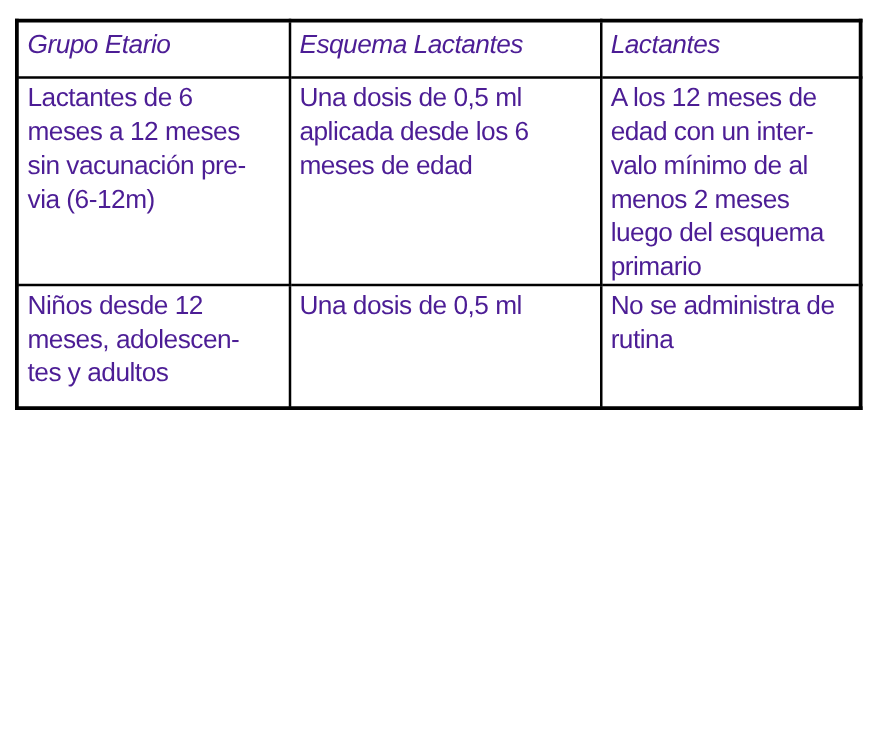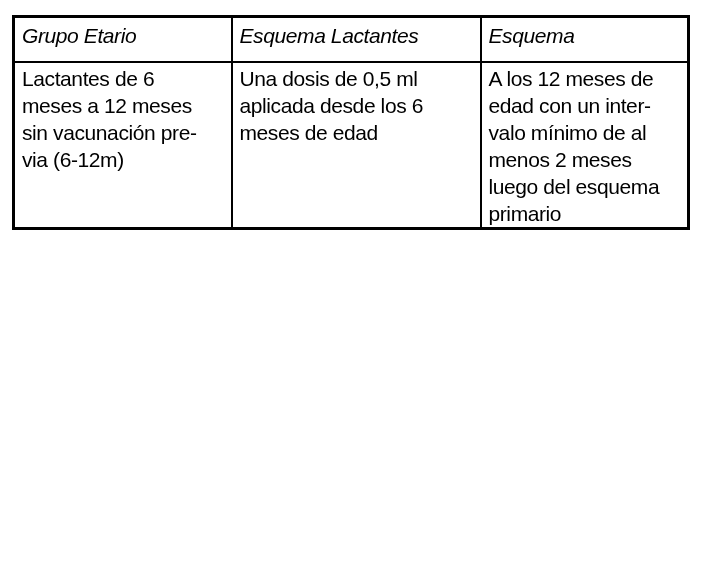--- a/index.html
+++ b/index.html
@@ -3,21 +3,21 @@
 <meta charset="utf-8">
 <style>
   * { margin: 0; padding: 0; box-sizing: border-box; }
   html, body { background: #ffffff; }
   .page {
     position: relative;
     width: 702px;
     height: 584px;
     background: #ffffff;
     font-family: "Liberation Sans", sans-serif;
-    color: #000000;
+    color: #4c1d95;
     overflow: hidden;
   }
   table.vax-table {
     position: absolute;
     left: 12px;
     top: 15px;
     width: 675px;
     border-collapse: collapse;
     table-layout: fixed;
     border: 3px solid #000000;
@@ -54,34 +54,42 @@
   <table class="vax-table">
     <colgroup>
       <col class="c1">
       <col class="c2">
       <col class="c3">
     </colgroup>
     <thead>
       <tr class="hrow">
         <th>Grupo Etario</th>
         <th>Esquema Lactantes</th>
-        <th>Esquema</th>
+        <th>Lactantes</th>
       </tr>
     </thead>
     <tbody>
       <tr class="r2">
         <td>Lactantes de 6
 meses a 12 meses
 sin vacunación pre-
 via (6-12m)</td>
         <td>Una dosis de 0,5 ml
 aplicada desde los 6
 meses de edad</td>
         <td>A los 12 meses de
 edad con un inter-
 valo mínimo de al
 menos 2 meses
 luego del esquema
 primario</td>
       </tr>
+      <tr class="r3">
+        <td>Niños desde 12
+meses, adolescen-
+tes y adultos</td>
+        <td>Una dosis de 0,5 ml</td>
+        <td>No se administra de
+rutina</td>
+      </tr>
     </tbody>
   </table>
 </div>
 
 </body></html>

